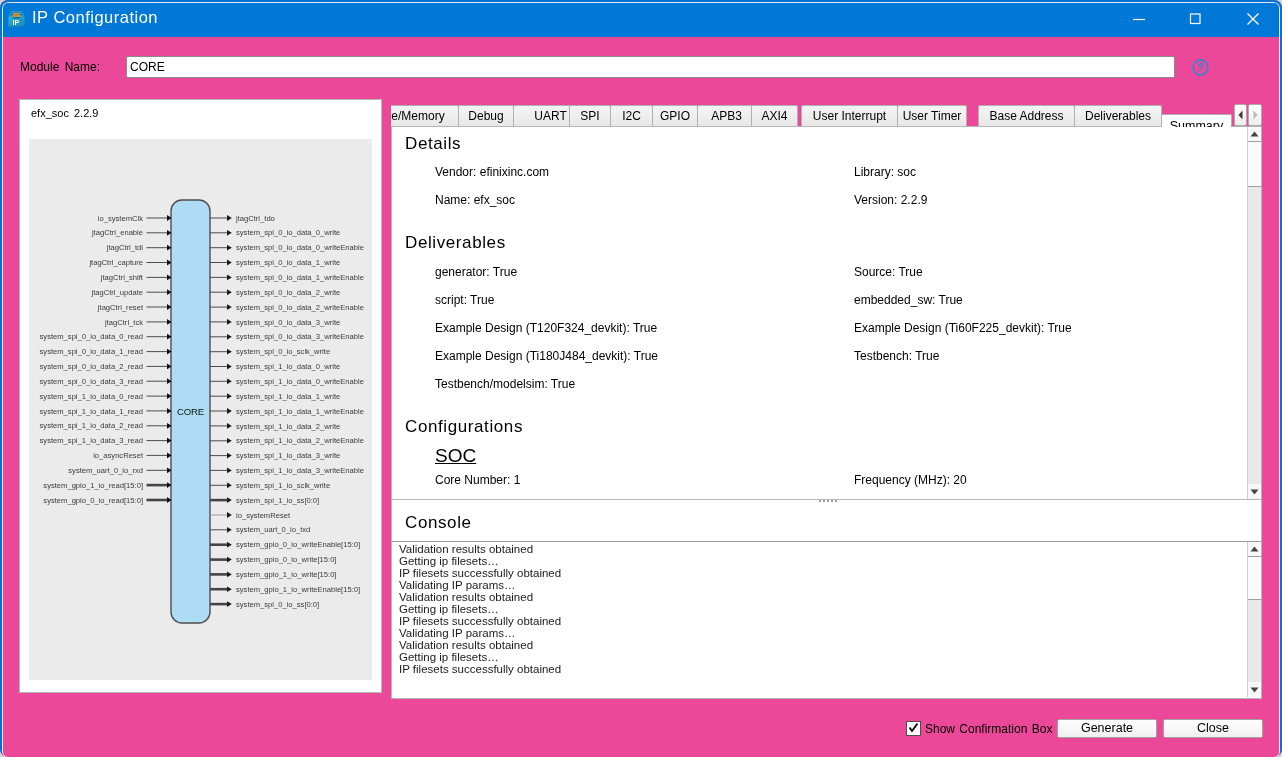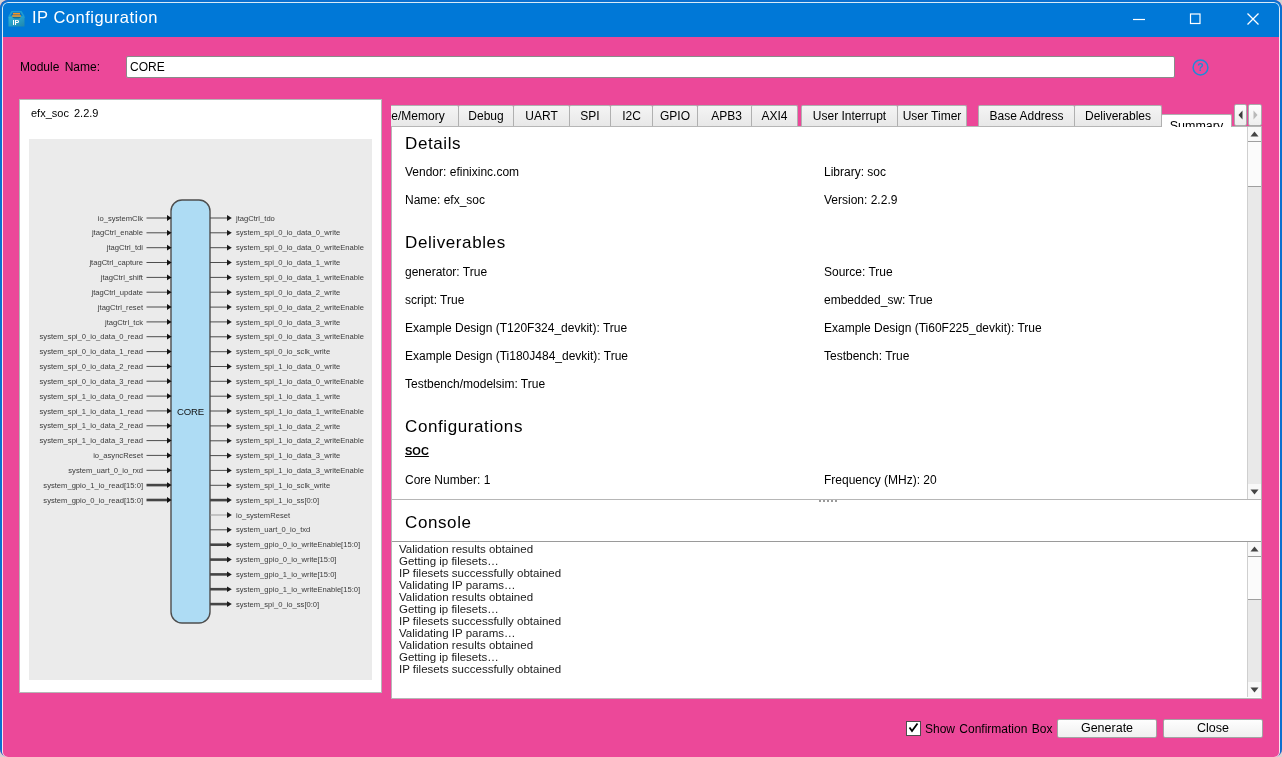--- a/index.html
+++ b/index.html
@@ -23,21 +23,21 @@
  font-size:12px;text-align:center;line-height:20px;color:#000;z-index:2;}
 .tab.active{top:103px;height:24px;background:#fff;z-index:4;line-height:22px;font-size:12.5px;}
 #tabclip{position:absolute;left:391px;top:98px;width:842px;height:29px;overflow:hidden;z-index:2;}
 #tabclip .tab{top:7px;}
 #tabclip .tab.active{top:16px;}
 .arrbtn{position:absolute;top:104px;height:22px;box-sizing:border-box;border:1px solid #ababab;
  border-radius:2px;background:linear-gradient(#fdfdfd,#eee);z-index:3;}
 #content{position:absolute;left:391px;top:126px;width:871px;height:374px;background:#fff;
  border:1px solid #b6b6b6;box-sizing:border-box;z-index:1;}
 h1.sec{margin:0;font-size:17px;font-weight:400;letter-spacing:.6px;color:#000;}
-.row{position:absolute;font-size:12px;color:#000;white-space:nowrap;}
+.row{position:absolute;font-size:12px;color:#000;white-space:nowrap;margin-left:30px;}
 #console{position:absolute;left:391px;top:499px;width:871px;height:200px;background:#fff;
  border:1px solid #b6b6b6;box-sizing:border-box;}
 .sb{position:absolute;background:#e9e9e9;border-left:1px solid #cfcfcf;}
 .sbbtn{position:absolute;left:0;width:13px;height:14px;background:#f8f8f8;}
 .sbthumb{position:absolute;left:0;width:13px;background:#fbfbfb;border-top:1px solid #9f9f9f;border-bottom:1px solid #9f9f9f;box-sizing:border-box;}
 .btn{position:absolute;top:719px;height:19px;box-sizing:border-box;border:1px solid #a3a3a3;
  border-radius:2px;background:linear-gradient(#fefefe,#f0f0f0);font-size:12.5px;text-align:center;line-height:17px;color:#000;}
 #chklabel{position:absolute;left:925px;top:722px;font-size:12px;color:#000;word-spacing:1px;}
 .clab{font-size:11.5px;color:#1a1a1a;line-height:12px;white-space:pre;}
 </style></head><body>
@@ -217,21 +217,21 @@
           <text x="207" y="452.9" font-size="7.6" fill="#3a3a3a" font-family="Liberation Sans">system_gpio_1_io_writeEnable[15:0]</text>
           <line x1="181" y1="465.1" x2="198" y2="465.1" stroke="#454545" stroke-width="2.6"></line>
           <path d="M198 462.2 L202.8 465.1 L198 468.0 Z" fill="#1b1b1b"></path>
           <text x="207" y="467.7" font-size="7.6" fill="#3a3a3a" font-family="Liberation Sans">system_spi_0_io_ss[0:0]</text>
         </svg>
       </div>
  </div>
  <div id="tabclip">
       <div class="tab" style="left:-42px;width:110px">Cache/Memory</div>
       <div class="tab" style="left:67px;width:56px">Debug</div>
-      <div class="tab" style="left:122px;width:57px">UART</div>
+      <div class="tab" style="left:122px;width:75px">UART</div>
       <div class="tab" style="left:178px;width:42px">SPI</div>
       <div class="tab" style="left:219px;width:43px">I2C</div>
       <div class="tab" style="left:261px;width:46px">GPIO</div>
       <div class="tab" style="left:306px;width:59px">APB3</div>
       <div class="tab" style="left:360px;width:47px">AXI4</div>
       <div class="tab" style="left:410px;width:97px">User Interrupt</div>
       <div class="tab" style="left:506px;width:70px">User Timer</div>
       <div class="tab" style="left:587px;width:97px">Base Address</div>
       <div class="tab" style="left:683px;width:88px">Deliverables</div>
       <div class="tab active" style="left:770px;width:71px">Summary</div>
@@ -254,21 +254,21 @@
    <div class="row" style="left:13px;top:138px">generator: True</div>
    <div class="row" style="left:432px;top:138px">Source: True</div>
    <div class="row" style="left:13px;top:166px">script: True</div>
    <div class="row" style="left:432px;top:166px">embedded_sw: True</div>
    <div class="row" style="left:13px;top:194px">Example Design (T120F324_devkit): True</div>
    <div class="row" style="left:432px;top:194px">Example Design (Ti60F225_devkit): True</div>
    <div class="row" style="left:13px;top:222px">Example Design (Ti180J484_devkit): True</div>
    <div class="row" style="left:432px;top:222px">Testbench: True</div>
    <div class="row" style="left:13px;top:250px">Testbench/modelsim: True</div>
    <h1 class="sec abs" style="left:13px;top:290px">Configurations</h1>
-   <div class="row" style="left:13px;top:318px;font-size:11px;font-weight:bold;text-decoration:underline">SOC</div>
+   <div class="row" style="left:13px;top:318px;font-size:19px;font-weight:normal;text-decoration:underline">SOC</div>
    <div class="row" style="left:13px;top:346px">Core Number: 1</div>
    <div class="row" style="left:432px;top:346px">Frequency (MHz): 20</div>
    <div class="sb" style="left:855px;top:0;width:13px;height:372px">
      <div class="sbbtn" style="top:0"><svg width="13" height="14">
             <path d="M6.5 4.5 L10.5 9.5 L2.5 9.5 Z" fill="#444"></path>
           </svg></div>
      <div class="sbthumb" style="top:14px;height:46px"></div>
      <div class="sbbtn" style="top:357px;height:15px"><svg width="13" height="15">
             <path d="M6.5 10.5 L10.5 5.5 L2.5 5.5 Z" fill="#444"></path>
           </svg></div>

